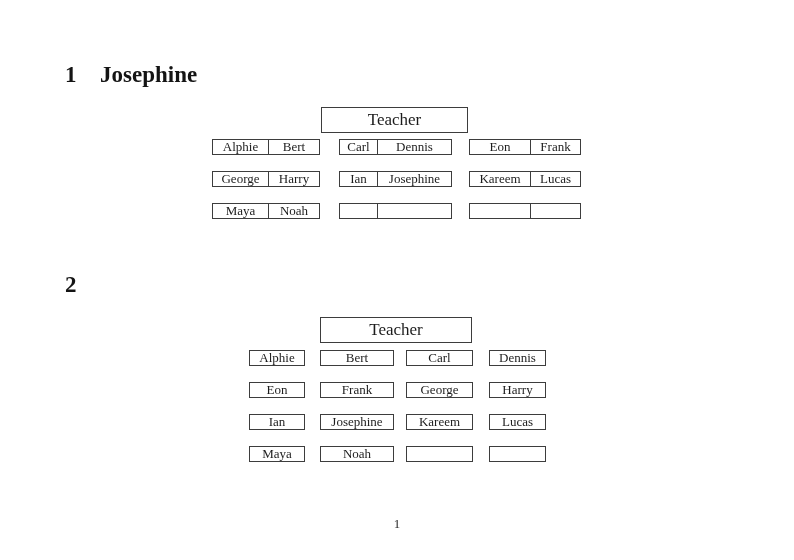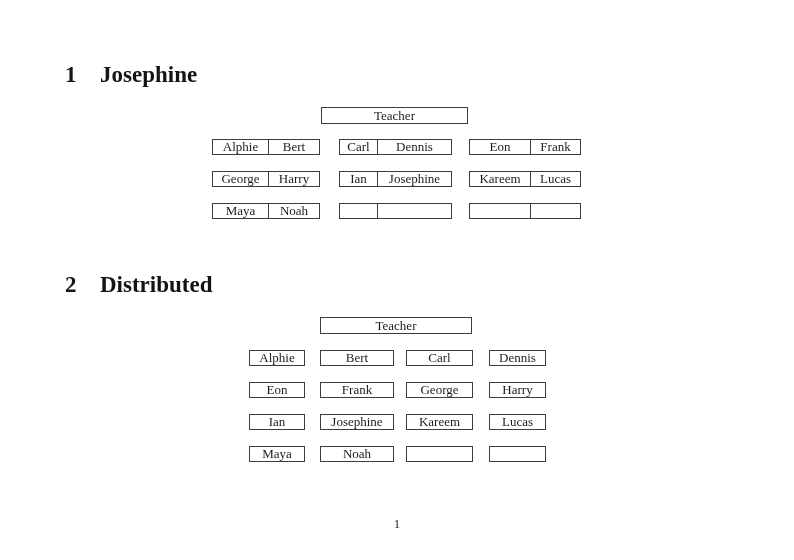--- a/index.html
+++ b/index.html
@@ -6,23 +6,23 @@
   .page {
     position:relative; width:794px; height:560px; background:#ffffff;
     font-family:"Liberation Serif","DejaVu Serif",serif; color:#1c1c1c; overflow:hidden;
   }
   .heading {
     position:absolute; left:65px; display:flex;
     font-weight:bold; font-size:23px; line-height:25px; color:#141414;
   }
   .sec-num { width:35px; }
   .teacher {
-    position:absolute; height:17px; border:1px solid #3d3d3d; box-sizing:border-box;
+    position:absolute; height:26px; border:1px solid #3d3d3d; box-sizing:border-box;
     display:flex; align-items:center; justify-content:center;
-    font-size:13px; background:#ffffff;text-align:center;
+    font-size:17px; background:#ffffff;text-align:center;
   }
   .desk {
     position:absolute; height:16px; border:1px solid #3d3d3d; box-sizing:border-box;
     display:flex; background:#ffffff;
   }
   .seat {
     box-sizing:border-box; display:flex; align-items:center; justify-content:center;
     font-size:13px; white-space:nowrap; overflow:visible;
   }
   .seat-left  { border-right:1px solid #3d3d3d; }
@@ -83,21 +83,20 @@
     <div class="seat seat-left" style="width:38px"></div>
     <div class="seat seat-right"></div>
   </div>
   <div class="desk" style="left:469px;top:203px;width:112px">
     <div class="seat seat-left" style="width:61px"></div>
     <div class="seat seat-right"></div>
   </div>
 
   <div class="heading" style="top:272px">
     <span class="sec-num">2</span>
-    <span class="sec-title">Distributed</span>
   </div>
 
   <div class="teacher" style="left:320px;top:317px;width:152px">Teacher</div>
 
   <div class="sbox" style="left:249px;top:350px;width:56px">Alphie</div>
   <div class="sbox" style="left:320px;top:350px;width:74px">Bert</div>
   <div class="sbox" style="left:406px;top:350px;width:67px">Carl</div>
   <div class="sbox" style="left:489px;top:350px;width:57px">Dennis</div>
 
   <div class="sbox" style="left:249px;top:382px;width:56px">Eon</div>

